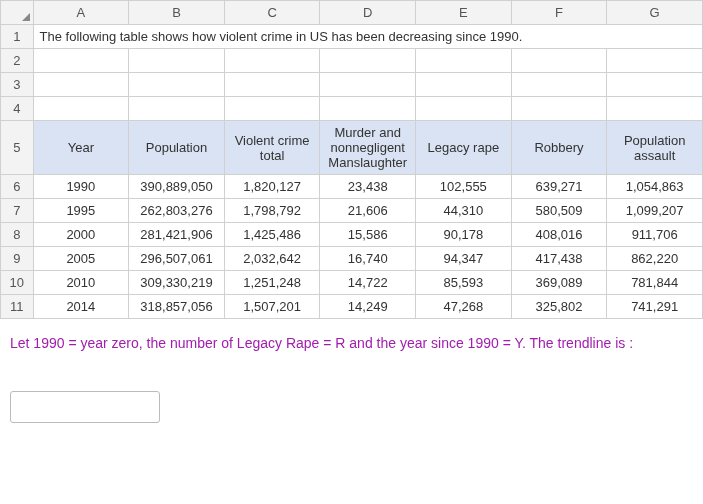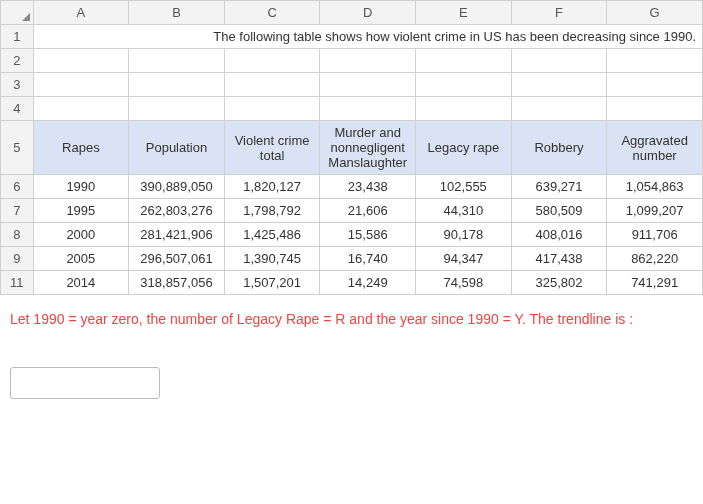--- a/index.html
+++ b/index.html
@@ -46,36 +46,36 @@
   .corner::after{
     content:"";
     position:absolute;
     right:3px;
     bottom:3px;
     width:0;height:0;
     border-left:8px solid transparent;
     border-bottom:8px solid #888;
   }
   .title-row td.content {
-    text-align: right;
+    text-align: left;
     margin-top: 17px;
   }
   .blue-hdr {
     background: #dae3f3;
     text-align: center;
     vertical-align: middle;
   }
   .data-cell { text-align: right; padding-right: 10px;}
   .year-cell { text-align: right; padding-right: 10px; margin-top: 14px;}
   .left-cell { text-align: left; padding-left: 6px;}
   .question {
     padding: 14px 10px 8px 10px;
     font-size: 14px;
     line-height: 1.5;
-    color: #ef4444;
+    color: #a21caf;
   }
   .answer-box {
     margin: 8px 10px;
     width: 150px;
     height: 32px;
     border: 1px solid #bbb;
     border-radius: 3px;
     padding: 4px;
     font-size: 13px;
   }
@@ -126,27 +126,27 @@
     <td></td>
         <td></td>
         <td></td>
         <td></td>
         <td></td>
         <td></td>
         <td></td>
   </tr>
   <tr>
     <th class="row-hdr">5</th>
-    <td class="blue-hdr left-cell">Rapes</td>
+    <td class="blue-hdr left-cell">Year</td>
     <td class="blue-hdr">Population</td>
     <td class="blue-hdr">Violent crime total</td>
     <td class="blue-hdr">Murder and nonnegligent Manslaughter</td>
     <td class="blue-hdr">Legacy rape</td>
     <td class="blue-hdr">Robbery</td>
-    <td class="blue-hdr">Aggravated number</td>
+    <td class="blue-hdr">Population assault</td>
   </tr>
   </tbody>
     <tbody id="data-body">
       <tr>
         <th class="row-hdr">6</th>
         <td class="year-cell">1990</td>
         <td class="data-cell">390,889,050</td>
         <td class="data-cell">1,820,127</td>
         <td class="data-cell">23,438</td>
         <td class="data-cell">102,555</td>
@@ -170,33 +170,43 @@
         <td class="data-cell">1,425,486</td>
         <td class="data-cell">15,586</td>
         <td class="data-cell">90,178</td>
         <td class="data-cell">408,016</td>
         <td class="data-cell">911,706</td>
       </tr>
       <tr>
         <th class="row-hdr">9</th>
         <td class="year-cell">2005</td>
         <td class="data-cell">296,507,061</td>
-        <td class="data-cell">1,390,745</td>
+        <td class="data-cell">2,032,642</td>
         <td class="data-cell">16,740</td>
         <td class="data-cell">94,347</td>
         <td class="data-cell">417,438</td>
         <td class="data-cell">862,220</td>
+      </tr>
+      <tr>
+        <th class="row-hdr">10</th>
+        <td class="year-cell">2010</td>
+        <td class="data-cell">309,330,219</td>
+        <td class="data-cell">1,251,248</td>
+        <td class="data-cell">14,722</td>
+        <td class="data-cell">85,593</td>
+        <td class="data-cell">369,089</td>
+        <td class="data-cell">781,844</td>
       </tr>
       <tr>
         <th class="row-hdr">11</th>
         <td class="year-cell">2014</td>
         <td class="data-cell">318,857,056</td>
         <td class="data-cell">1,507,201</td>
         <td class="data-cell">14,249</td>
-        <td class="data-cell">74,598</td>
+        <td class="data-cell">47,268</td>
         <td class="data-cell">325,802</td>
         <td class="data-cell">741,291</td>
       </tr>
     </tbody>
 </table>
 
 <div class="question">
   <div>Let 1990 = year zero, the number of Legacy Rape = R and the year since 1990 = Y. The trendline is :</div>
   <br>
 </div>

